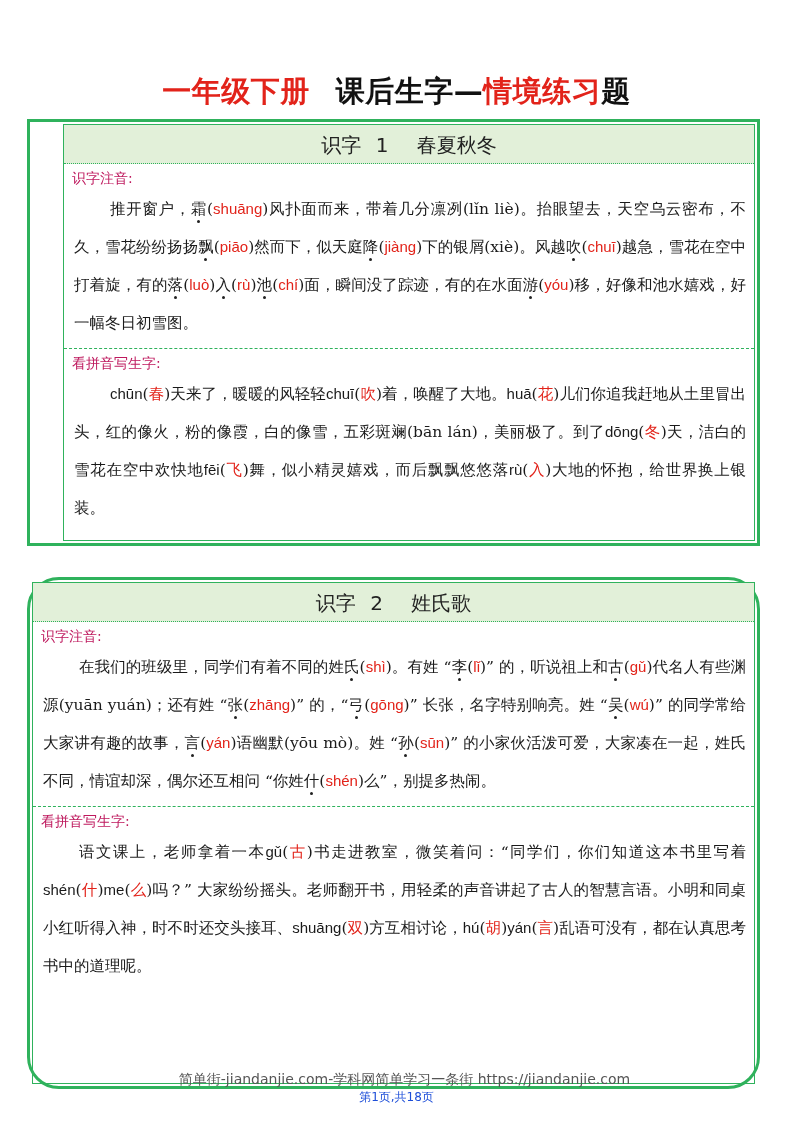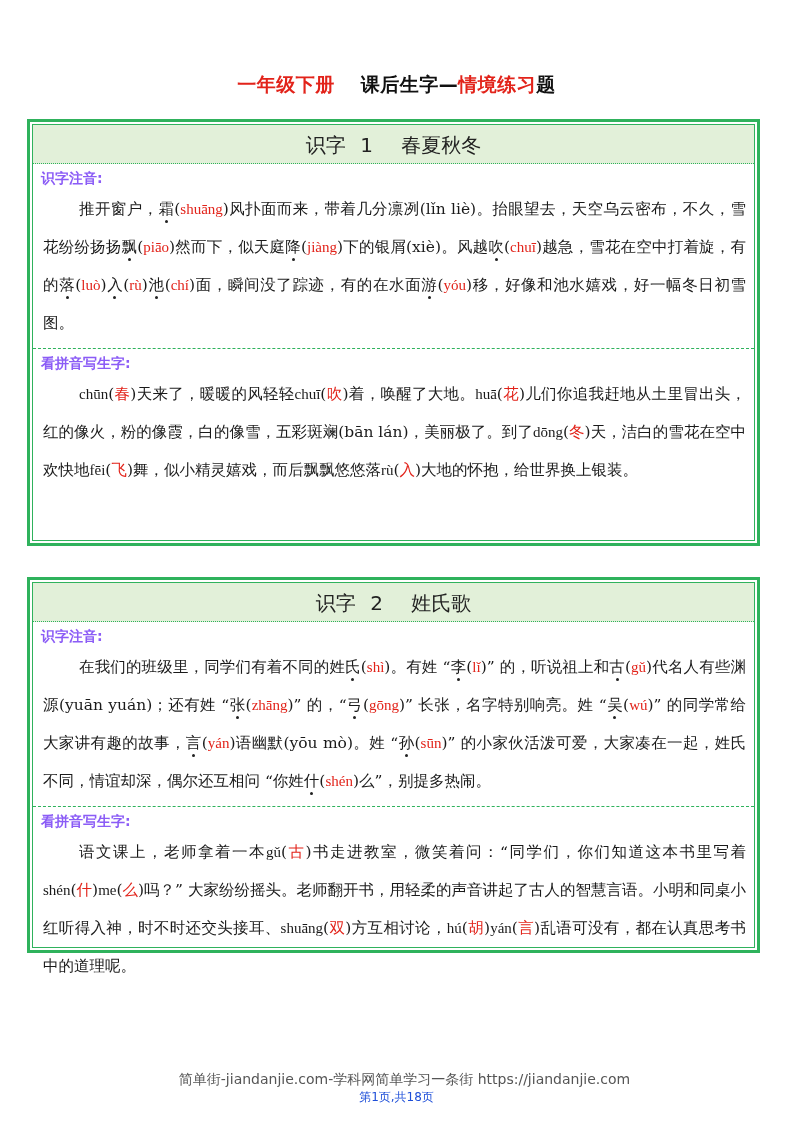--- a/index.html
+++ b/index.html
@@ -1,71 +1,71 @@
 <!DOCTYPE html>
 <html><head>
 <meta charset="utf-8">
 <style>
   html, body { margin: 0; padding: 0; background: #ffffff; }
   body { width: 793px; height: 1122px; position: relative; overflow: hidden;
          font-family: "DejaVu Serif", "Liberation Serif", serif; color: #1a1a1a; }
   .title { position: absolute; top: 72px; left: 0; width: 793px; text-align: center;
            font-family: "DejaVu Sans", "Liberation Sans", sans-serif; font-weight: bold;
-           font-size: 19px; letter-spacing: 0.5px; }
+           font-size: 29px; letter-spacing: 0.5px; }
   .title .red { color: #e2231a; }
   .title .black { color: #111; }
   .title .gap { display: inline-block; width: 26px; }
 
   .card { position: absolute; left: 27px; width: 733px;
           border: 3px solid #2fb25c; padding: 2px; box-sizing: border-box; }
   .card-inner { border: 1px solid #2fb25c; }
   .card-head { background: #e2f0d9; height: 38px; line-height: 40px; text-align: center;
                font-family: "DejaVu Sans", "Liberation Sans", sans-serif; font-size: 20px; color: #222;
                border-bottom: 1px dotted #2fb25c; }
   .card-head .num { margin: 0 22px 0 8px; }
   .sec-label { font-family: "DejaVu Sans", "Liberation Sans", sans-serif; font-size: 14px;
-               color: #8b5cf6; padding: 6px 0 0 8px; height: 20px; font-weight: bold; }
+               color: #be185d; padding: 6px 0 0 8px; height: 20px; }
   .para { font-size: 15.5px; line-height: 38px; padding: 0 8px 0 10px; text-align: justify;
           text-indent: 36px; }
   .divider { border-top: 1px dashed #2fb25c; }
-  .py { font-family: Liberation Serif, serif; font-size: 15px; margin-top: 24px; }
+  .py { font-family: Liberation Sans, sans-serif; font-size: 15px; margin-top: 24px; }
   .red { color: #e2231a; }
   .dot { position: relative; }
   .dot::after { content: ""; position: absolute; left: 50%; bottom: -5px; width: 3px; height: 3px;
                 margin-left: -1.5px; border-radius: 50%; background: #222; }
   .ans { color: #e2231a; }
 
   .footer { position: absolute; top: 1071px; left: 8px; width: 793px; text-align: center;
             font-family: "DejaVu Sans", "Liberation Sans", sans-serif; font-size: 14px; color: #555; }
   .pageno { position: absolute; top: 1089px; left: 0; width: 793px; text-align: center;
             font-family: "DejaVu Sans", "Liberation Sans", sans-serif; font-size: 12px; color: #1d4ed8; }
 </style>
 </head>
 <body>
 
 <div class="title">
   <span class="red">一年级下册</span><span class="gap"></span><span class="black">课后生字—</span><span class="red">情境练习</span><span class="black">题</span>
 </div>
 
-<div class="card" style="top:119px; height:427px;">
+<div class="card" style="top:119px; height:427px;padding-left:33px;">
   <div class="card-inner" style="height:100%; box-sizing:border-box;">
     <div class="card-head">
       <span>识字</span>
       <span class="num">1</span>
       <span>春夏秋冬</span>
     </div>
     <div class="sec-label">识字注音:</div>
     <div class="para" style="padding-bottom:6px;"><span>推开窗户，</span><span class="dot">霜</span><span>(</span><span class="py red">shuāng</span><span>)风扑面而来，带着几分凛冽(lǐn liè)。抬眼望去，天空乌云密布，不久，雪花纷纷扬扬</span><span class="dot">飘</span><span>(</span><span class="py red">piāo</span><span>)然而下，似天庭</span><span class="dot">降</span><span>(</span><span class="py red">jiàng</span><span>)下的银屑(xiè)。风越</span><span class="dot">吹</span><span>(</span><span class="py red">chuī</span><span>)越急，雪花在空中打着旋，有的</span><span class="dot">落</span><span>(</span><span class="py red">luò</span><span>)</span><span class="dot">入</span><span>(</span><span class="py red">rù</span><span>)</span><span class="dot">池</span><span>(</span><span class="py red">chí</span><span>)面，瞬间没了踪迹，有的在水面</span><span class="dot">游</span><span>(</span><span class="py red">yóu</span><span>)移，好像和池水嬉戏，好一幅冬日初雪图。</span></div>
     <div class="divider"></div>
     <div class="sec-label">看拼音写生字:</div>
     <div class="para"><span class="py">chūn</span>(<span class="ans">春</span>)<span>天来了，暖暖的风轻轻</span><span class="py">chuī</span>(<span class="ans">吹</span>)<span>着，唤醒了大地。</span><span class="py">huā</span>(<span class="ans">花</span>)<span>儿们你追我赶地从土里冒出头，红的像火，粉的像霞，白的像雪，五彩斑斓(bān lán)，美丽极了。到了</span><span class="py">dōng</span>(<span class="ans">冬</span>)<span>天，洁白的雪花在空中欢快地</span><span class="py">fēi</span>(<span class="ans">飞</span>)<span>舞，似小精灵嬉戏，而后飘飘悠悠落</span><span class="py">rù</span>(<span class="ans">入</span>)<span>大地的怀抱，给世界换上银装。</span></div>
   </div>
 </div>
 
-<div class="card" style="top:577px; height:376px;">
+<div class="card" style="top:577px; height:512px;border-radius:32px;">
   <div class="card-inner" style="height:100%; box-sizing:border-box;">
     <div class="card-head">
       <span>识字</span>
       <span class="num">2</span>
       <span>姓氏歌</span>
     </div>
     <div class="sec-label">识字注音:</div>
     <div class="para" style="padding-bottom:6px;"><span>在我们的班级里，同学们有着不同的姓</span><span class="dot">氏</span>(<span class="py red">shì</span>)<span>。有姓 “</span><span class="dot">李</span>(<span class="py red">lǐ</span>)<span>” 的，听说祖上和</span><span class="dot">古</span>(<span class="py red">gǔ</span>)<span>代名人有些渊源(yuān yuán)；还有姓 “</span><span class="dot">张</span>(<span class="py red">zhāng</span>)<span>” 的，“</span><span class="dot">弓</span>(<span class="py red">gōng</span>)<span>” 长张，名字特别响亮。姓 “</span><span class="dot">吴</span>(<span class="py red">wú</span>)<span>” 的同学常给大家讲有趣的故事，</span><span class="dot">言</span>(<span class="py red">yán</span>)<span>语幽默(yōu mò)。姓 “</span><span class="dot">孙</span>(<span class="py red">sūn</span>)<span>” 的小家伙活泼可爱，大家凑在一起，姓氏不同，情谊却深，偶尔还互相问 “你姓</span><span class="dot">什</span>(<span class="py red">shén</span>)<span>么”，别提多热闹。</span></div>
     <div class="divider"></div>
     <div class="sec-label">看拼音写生字:</div>

